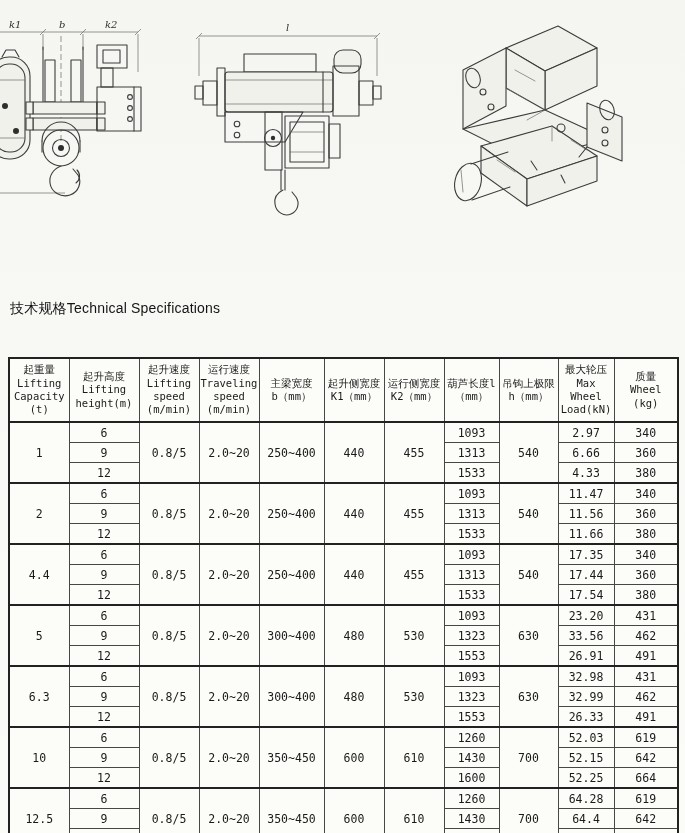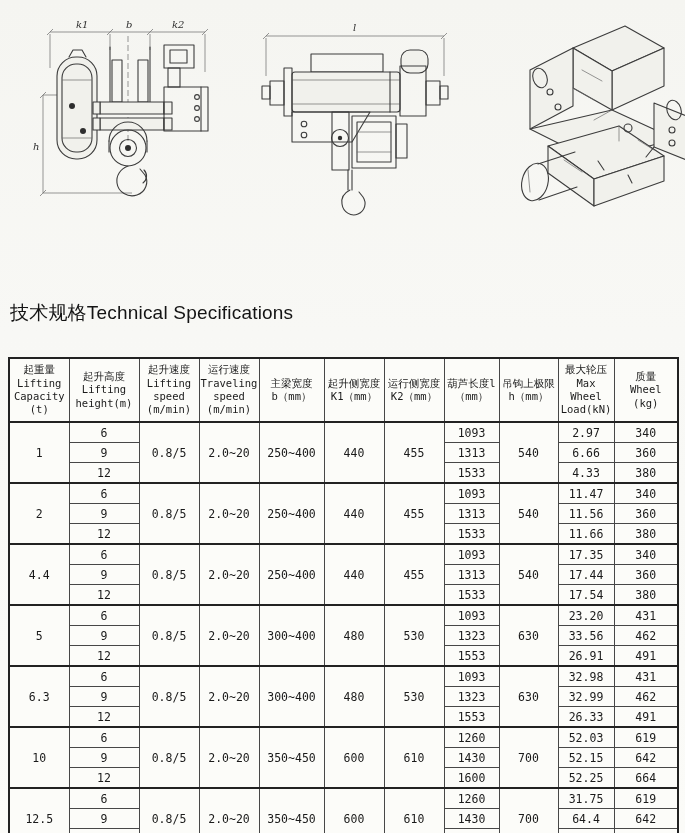--- a/index.html
+++ b/index.html
@@ -8,34 +8,34 @@
     background:#f6f6f2;
     font-family:"Liberation Sans", sans-serif;
     color:#1c1c1c;
     position:relative;
     overflow:hidden;
   }
   .sheet{position:absolute;inset:0;background:linear-gradient(180deg,#f5f5f1 0%,#f8f8f5 40%,#fbfbf8 100%);}
   
   .drawings{
     position:absolute;top:6px;left:0;width:582px;height:284px;
-    display:flex;align-items:flex-start;
+    display:flex;align-items:flex-start;justify-content:center;
   }
   .drawing{flex:0 0 auto;}
   .drawing svg{display:block;}
   .ink{stroke:#3c3c3c;fill:none;stroke-width:1.1;stroke-linejoin:round;stroke-linecap:round;}
   .ink-thin{stroke:#6a6a6a;fill:none;stroke-width:0.7;}
   .ink-fill{stroke:#3c3c3c;fill:#f1f1ec;stroke-width:1.1;stroke-linejoin:round;}
   .ink-dark{fill:#2e2e2e;stroke:none;}
   .dash{stroke-dasharray:6 3;}
   .dim-label{font:italic 10px "DejaVu Serif", serif;fill:#2e2e2e;}
   
   .page-title{
     position:absolute;top:300px;left:10px;
-    font-size:19px;letter-spacing:.2px;color:#141414;
+    font-size:14px;letter-spacing:.2px;color:#141414;
   }
   
   table.specs{
     position:absolute;top:357px;left:8px;
     border-collapse:collapse;table-layout:fixed;width:669px;
     background:#fcfcf9;
     border:2px solid #222;
   }
   table.specs th, table.specs td{
     border:1px solid #474747;
@@ -449,21 +449,21 @@
         <tr class="group-start">
           <td rowspan="3">12.5</td>
           <td>6</td>
           <td rowspan="3">0.8/5</td>
           <td rowspan="3">2.0~20</td>
           <td rowspan="3">350~450</td>
           <td rowspan="3">600</td>
           <td rowspan="3">610</td>
           <td>1260</td>
           <td rowspan="3">700</td>
-          <td>31.75</td>
+          <td>64.28</td>
           <td>619</td>
         </tr>
         <tr>
           <td>9</td>
           <td>1430</td>
           <td>64.4</td>
           <td>642</td>
         </tr>
         <tr>
           <td>12</td>

